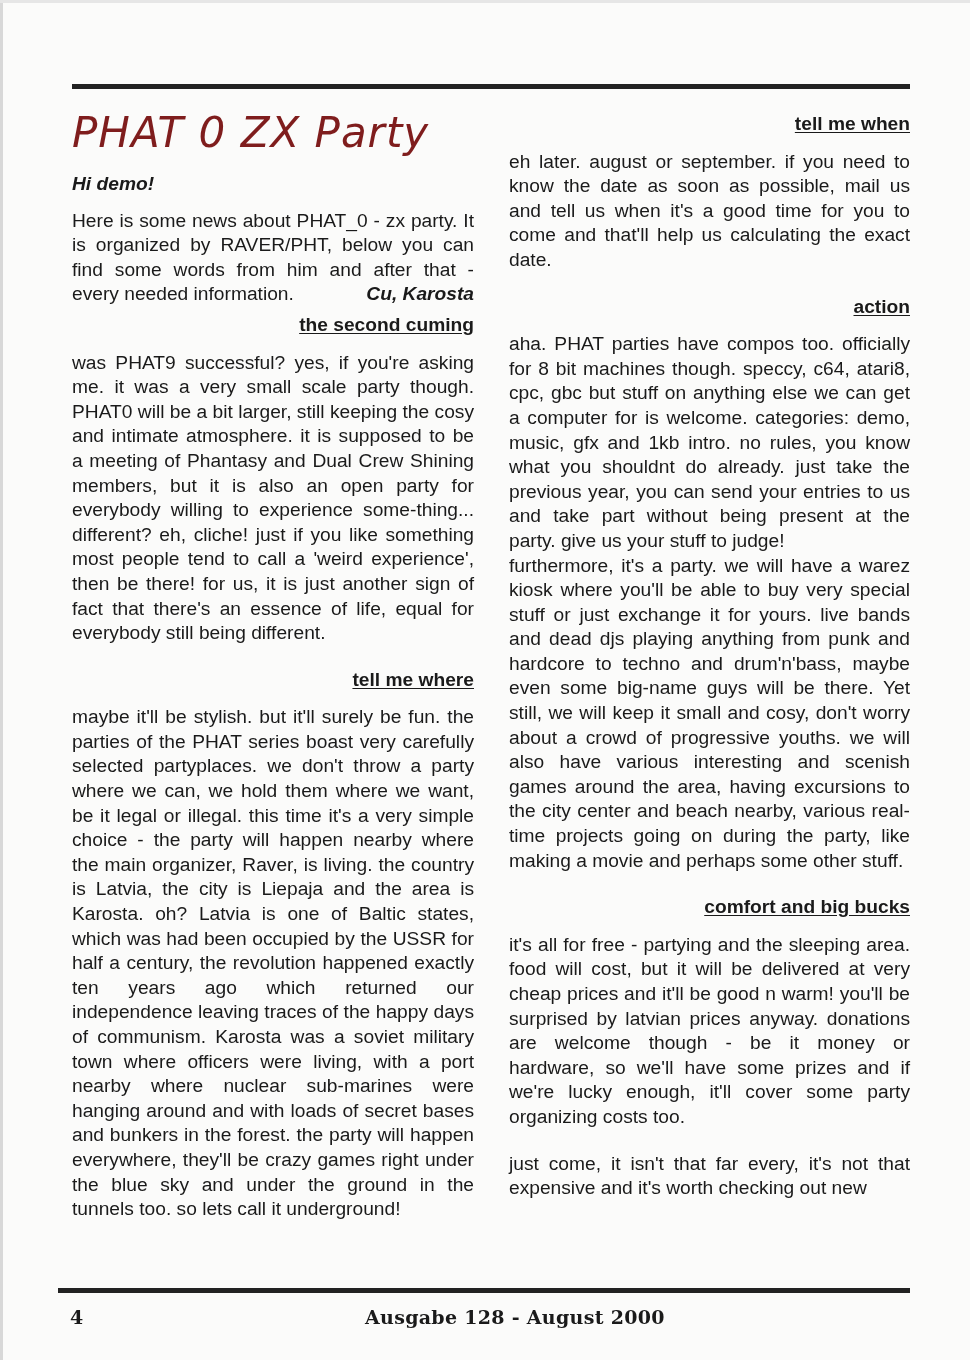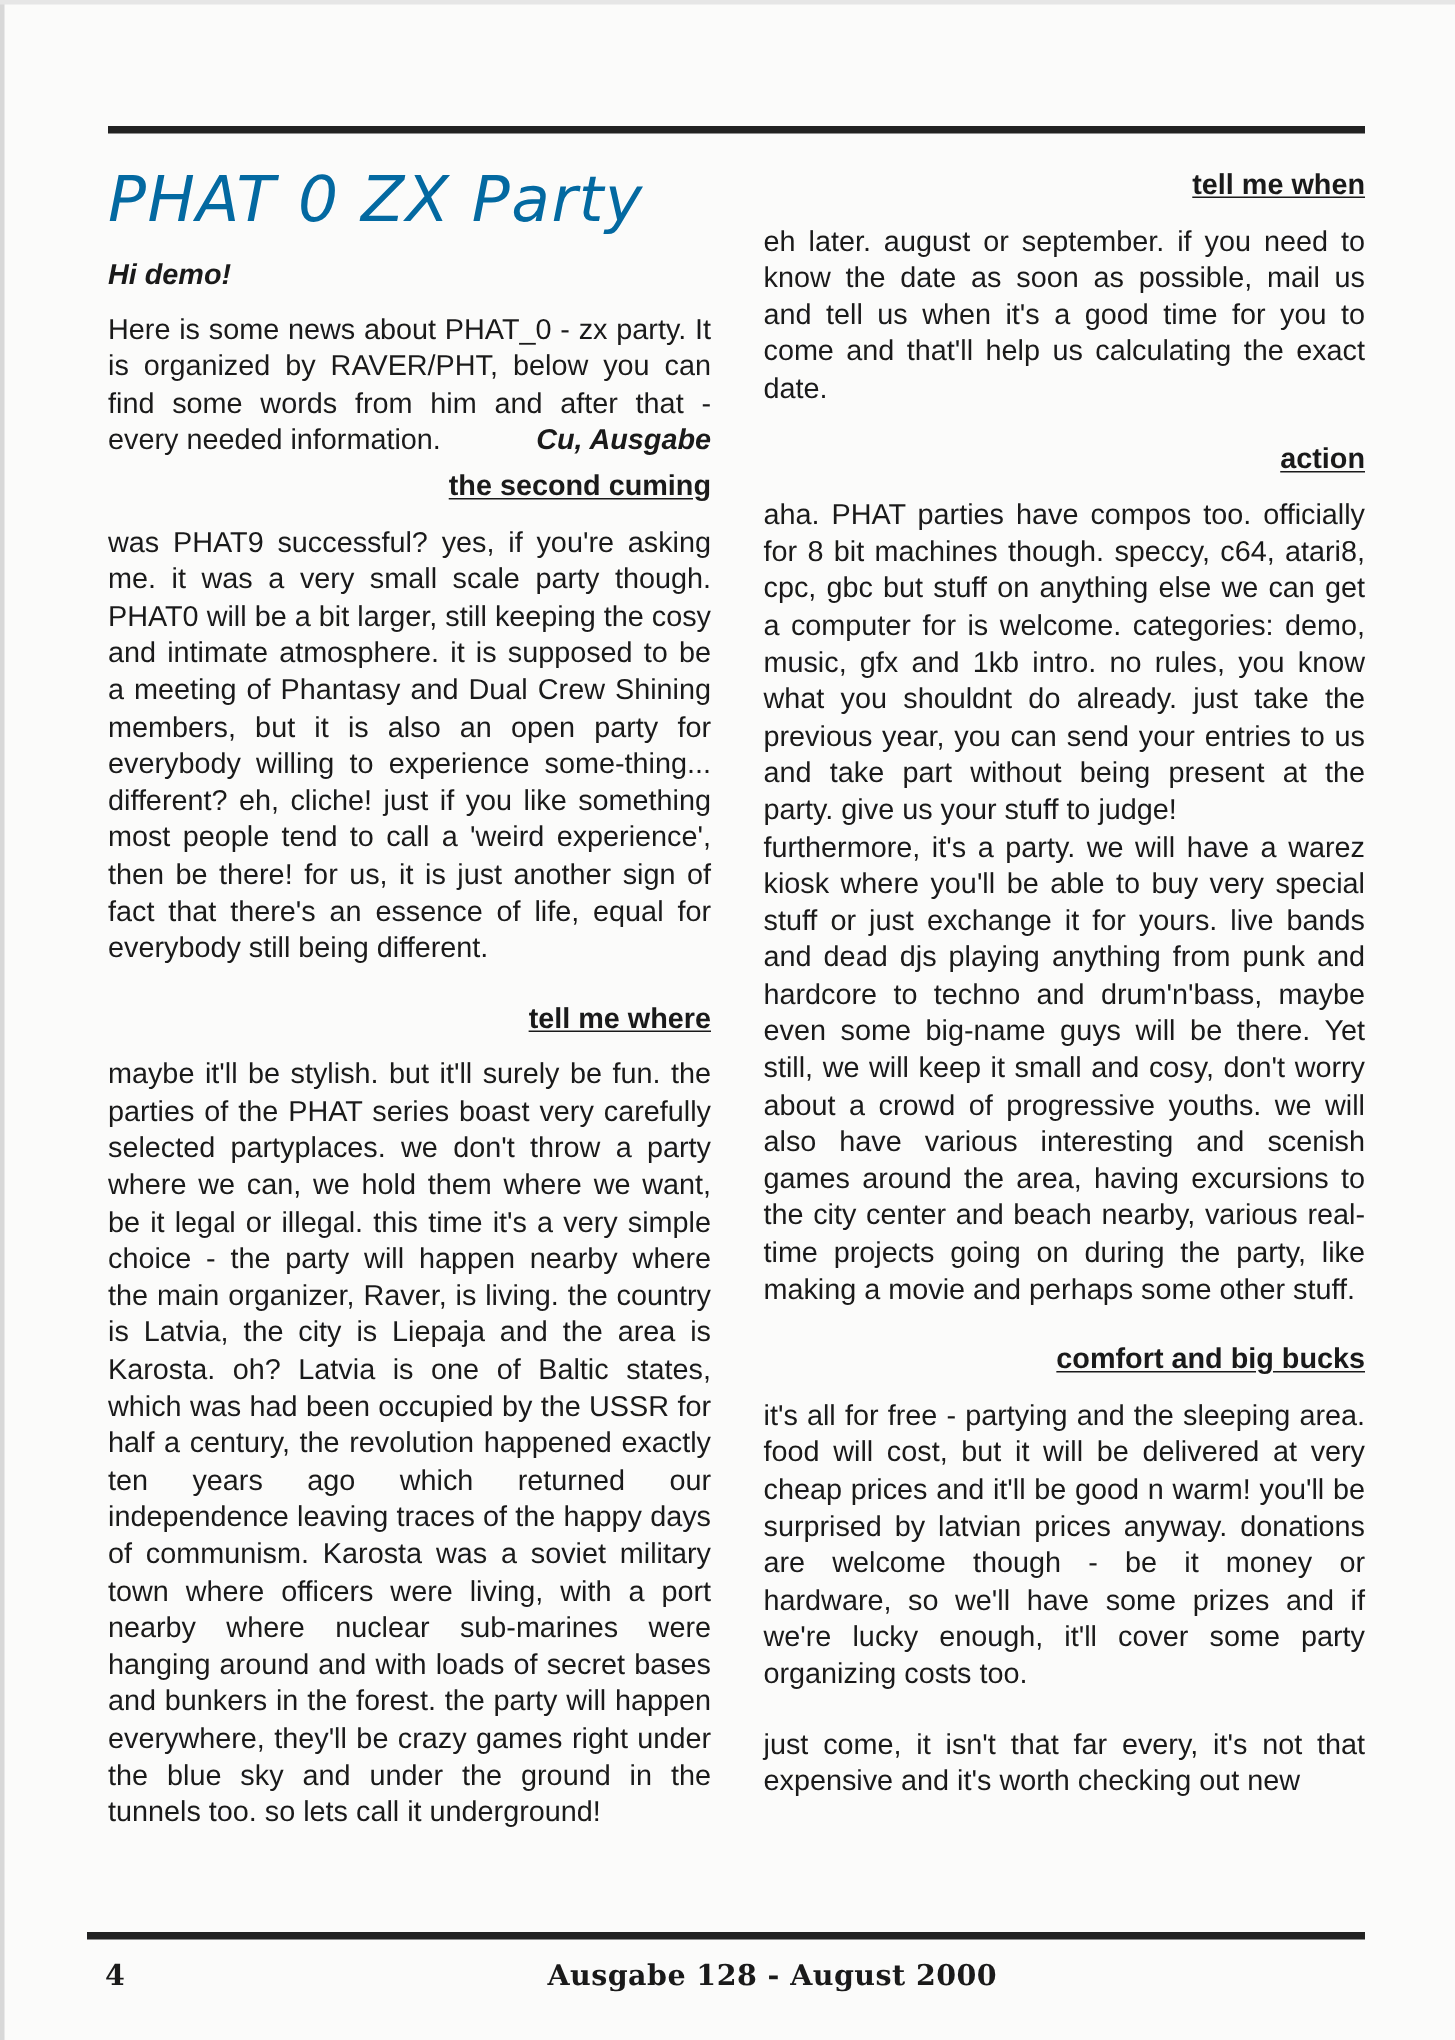--- a/index.html
+++ b/index.html
@@ -10,21 +10,21 @@
   }
   .edge-left { position: absolute; left: 0; top: 0; width: 3px; height: 1360px; background: #d8d8d8; }
   .edge-top { position: absolute; left: 0; top: 0; width: 970px; height: 3px; background: #e6e6e6; }
   .rule-top { position: absolute; left: 72px; top: 84px; width: 838px; height: 5px; background: #222; }
   .rule-bottom { position: absolute; left: 58px; top: 1288px; width: 852px; height: 5px; background: #222; }
   .col { position: absolute; font-size: 19.2px; line-height: 24.6px; text-align: justify; }
   .col-left { left: 72px; top: 108px; width: 402px; }
   .col-right { left: 509px; top: 112px; width: 401px; }
   .title {
     font-family: "DejaVu Sans", sans-serif; font-style: italic; font-weight: normal;
-    font-size: 42px; line-height: 50px; letter-spacing: 1px; margin: 0 0 14px 0; color: #0369a1;
+    font-size: 42px; line-height: 50px; letter-spacing: 1px; margin: 0 0 14px 0; color: #7f1d1d;
   }
   .greet { font-weight: bold; font-style: italic; margin: 0 0 12px 0; }
   .intro { margin: 0 0 6px 0; text-align: justify; }
   .sig { font-weight: bold; font-style: italic; float: right; }
   .heading {
     font-weight: bold; text-decoration: underline; text-underline-offset: 2px;
     margin: 0 0 13px 0; text-align: right; display: block;
   }
   p.body { margin: 0 0 22px 0; }
   p.tight { margin: 0; }
@@ -34,21 +34,21 @@
 </head>
 <body>
 
 <div class="edge-left"></div>
 <div class="edge-top"></div>
 <div class="rule-top"></div>
 
 <div class="col col-left">
   <h1 class="title">PHAT 0 ZX Party</h1>
   <div class="greet">Hi demo!</div>
-  <p class="intro"><span>Here is some news about PHAT_0 - zx party. It is organized by RAVER/PHT, below you can find some words from him and after that - every needed information.</span> <span class="sig">Cu, Ausgabe</span></p>
+  <p class="intro"><span>Here is some news about PHAT_0 - zx party. It is organized by RAVER/PHT, below you can find some words from him and after that - every needed information.</span> <span class="sig">Cu, Karosta</span></p>
 
   <div class="heading">the second cuming</div>
   <p class="body">was PHAT9 successful? yes, if you're asking me. it was a very small scale party though. PHAT0 will be a bit larger, still keeping the cosy and intimate atmosphere. it is supposed to be a meeting of Phantasy and Dual Crew Shining members, but it is also an open party for everybody willing to experience some-thing... different? eh, cliche! just if you like something most people tend to call a 'weird experience', then be there! for us, it is just another sign of fact that there's an essence of life, equal for everybody still being different.</p>
 
   <div class="heading">tell me where</div>
   <p class="body">maybe it'll be stylish. but it'll surely be fun. the parties of the PHAT series boast very carefully selected partyplaces. we don't throw a party where we can, we hold them where we want, be it legal or illegal. this time it's a very simple choice - the party will happen nearby where the main organizer, Raver, is living. the country is Latvia, the city is Liepaja and the area is Karosta. oh? Latvia is one of Baltic states, which was had been occupied by the USSR for half a century, the revolution happened exactly ten years ago which returned our independence leaving traces of the happy days of communism. Karosta was a soviet military town where officers were living, with a port nearby where nuclear sub-marines were hanging around and with loads of secret bases and bunkers in the forest. the party will happen everywhere, they'll be crazy games right under the blue sky and under the ground in the tunnels too. so lets call it underground!</p>
 </div>
 
 <div class="col col-right">
   <div class="heading">tell me when</div>

